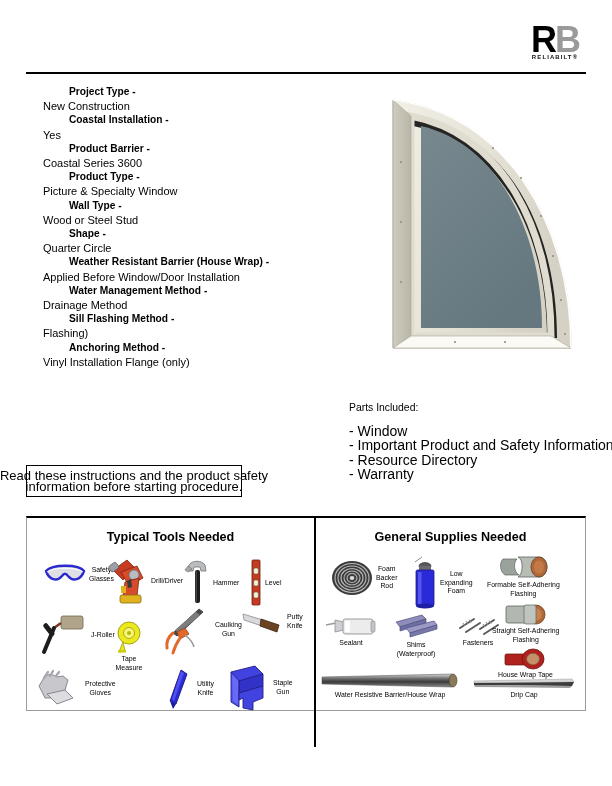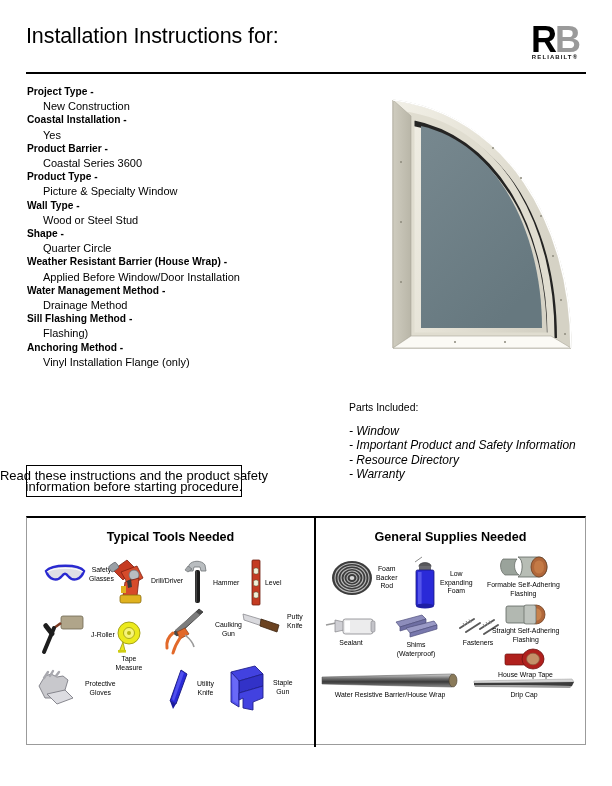--- a/index.html
+++ b/index.html
@@ -71,20 +71,21 @@
     left: 27px;
     top: 85px;
     width: 330px;
   }
   .spec-row { margin-bottom: 0; }
   .spec-label {
     font-size: 10.2px;
     font-weight: 700;
     line-height: 14.2px;
     white-space: nowrap;
+    margin-left: 42px;
   }
   .spec-value {
     font-size: 11px;
     font-weight: 400;
     line-height: 14.2px;
     padding-left: 16px;
   }
 
   
   #product-image {
@@ -101,24 +102,23 @@
     left: 349px;
     top: 400px;
     width: 245px;
   }
   #parts-title {
     font-size: 10.4px;
     line-height: 15px;
     margin-bottom: 9px;
   }
   .part-item {
-    font-size: 12px;
+    font-size: 14px;
     line-height: 14.4px;
     white-space: nowrap;
-    font-style: italic;
   }
 
   
   #notice-box {
     position: absolute;
     left: 26px;
     top: 465px;
     width: 216px;
     height: 32px;
     border: 1.2px solid #000000;
@@ -135,21 +135,21 @@
     line-height: 11.5px;
     white-space: nowrap;
   }
 
   
   #panels {
     position: absolute;
     left: 26px;
     top: 516px;
     width: 560px;
-    height: 229px;
+    height: 195px;
     border: 1px solid #9b9b9b;
     border-top: 2.5px solid #000000;
     box-sizing: border-box;
   }
   #panel-divider {
     position: absolute;
     left: 287px;
     top: 0;
     width: 0;
     height: 229px;
@@ -197,21 +197,20 @@
   }
   .item.stacked .item-label { margin-left: 0; margin-top: 1px; }
   .item.below .item-label { margin-left: 0; }
 
   svg { display: block; overflow: visible; }
 </style>
 </head>
 <body>
 
 <div id="header">
-  <div id="page-title">Installation Instructions for:</div>
   <div id="brand-logo">
     <div id="logo-mark"><span class="letter-r">R</span><span class="letter-b">B</span></div>
     <div id="logo-wordmark">RELIABILT®</div>
   </div>
 </div>
 <div id="header-rule"></div>
 
 <div id="spec-list">
     <div class="spec-row">
       <div class="spec-label">Project Type -</div>

